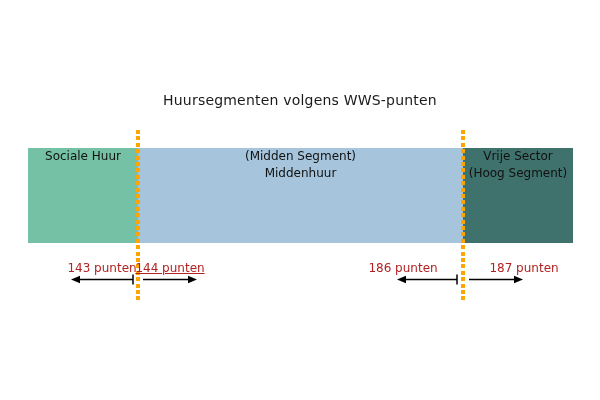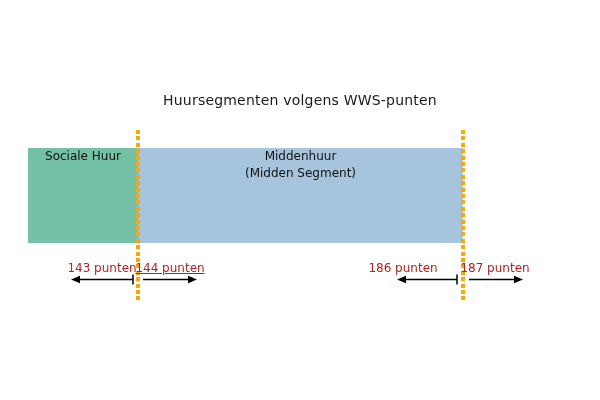--- a/index.html
+++ b/index.html
@@ -65,42 +65,46 @@
     position: absolute;
     top: 261px;
     transform: translateX(-50%);
     font-size: 12px;
     color: var(--annotation-text);
     white-space: nowrap;
   }
   .annotation-label.a1 { left: 102px; }
   .annotation-label.a2 { left: 170px; text-decoration: underline; }
   .annotation-label.a3 { left: 403px; }
-  .annotation-label.a4 { left: 495px; }
+  .annotation-label.a4 { left: 524px; }
   .arrow-overlay {
     position: absolute;
     left: 0;
     top: 0;
     pointer-events: none;
   }
 </style>
 </head>
 <body>
 
 <div class="canvas">
 
   <div class="chart-title">Huursegmenten volgens WWS-punten</div>
 
   <div class="bar">
     <div class="segment social">
       <span>Sociale Huur</span>
     </div>
     <div class="segment midden">
+      <span>(Midden Segment)</span>
       <span>Middenhuur</span>
-      <span>(Midden Segment)</span>
+    </div>
+    <div class="segment vrij">
+      <span>Vrije Sector</span>
+      <span>(Hoog Segment)</span>
     </div>
   </div>
 
   <div class="threshold-line t1"></div>
   <div class="threshold-line t2"></div>
 
   <div class="annotation-label a1">143 punten</div>
   <div class="annotation-label a2">144 punten</div>
   <div class="annotation-label a3">186 punten</div>
   <div class="annotation-label a4">187 punten</div>

